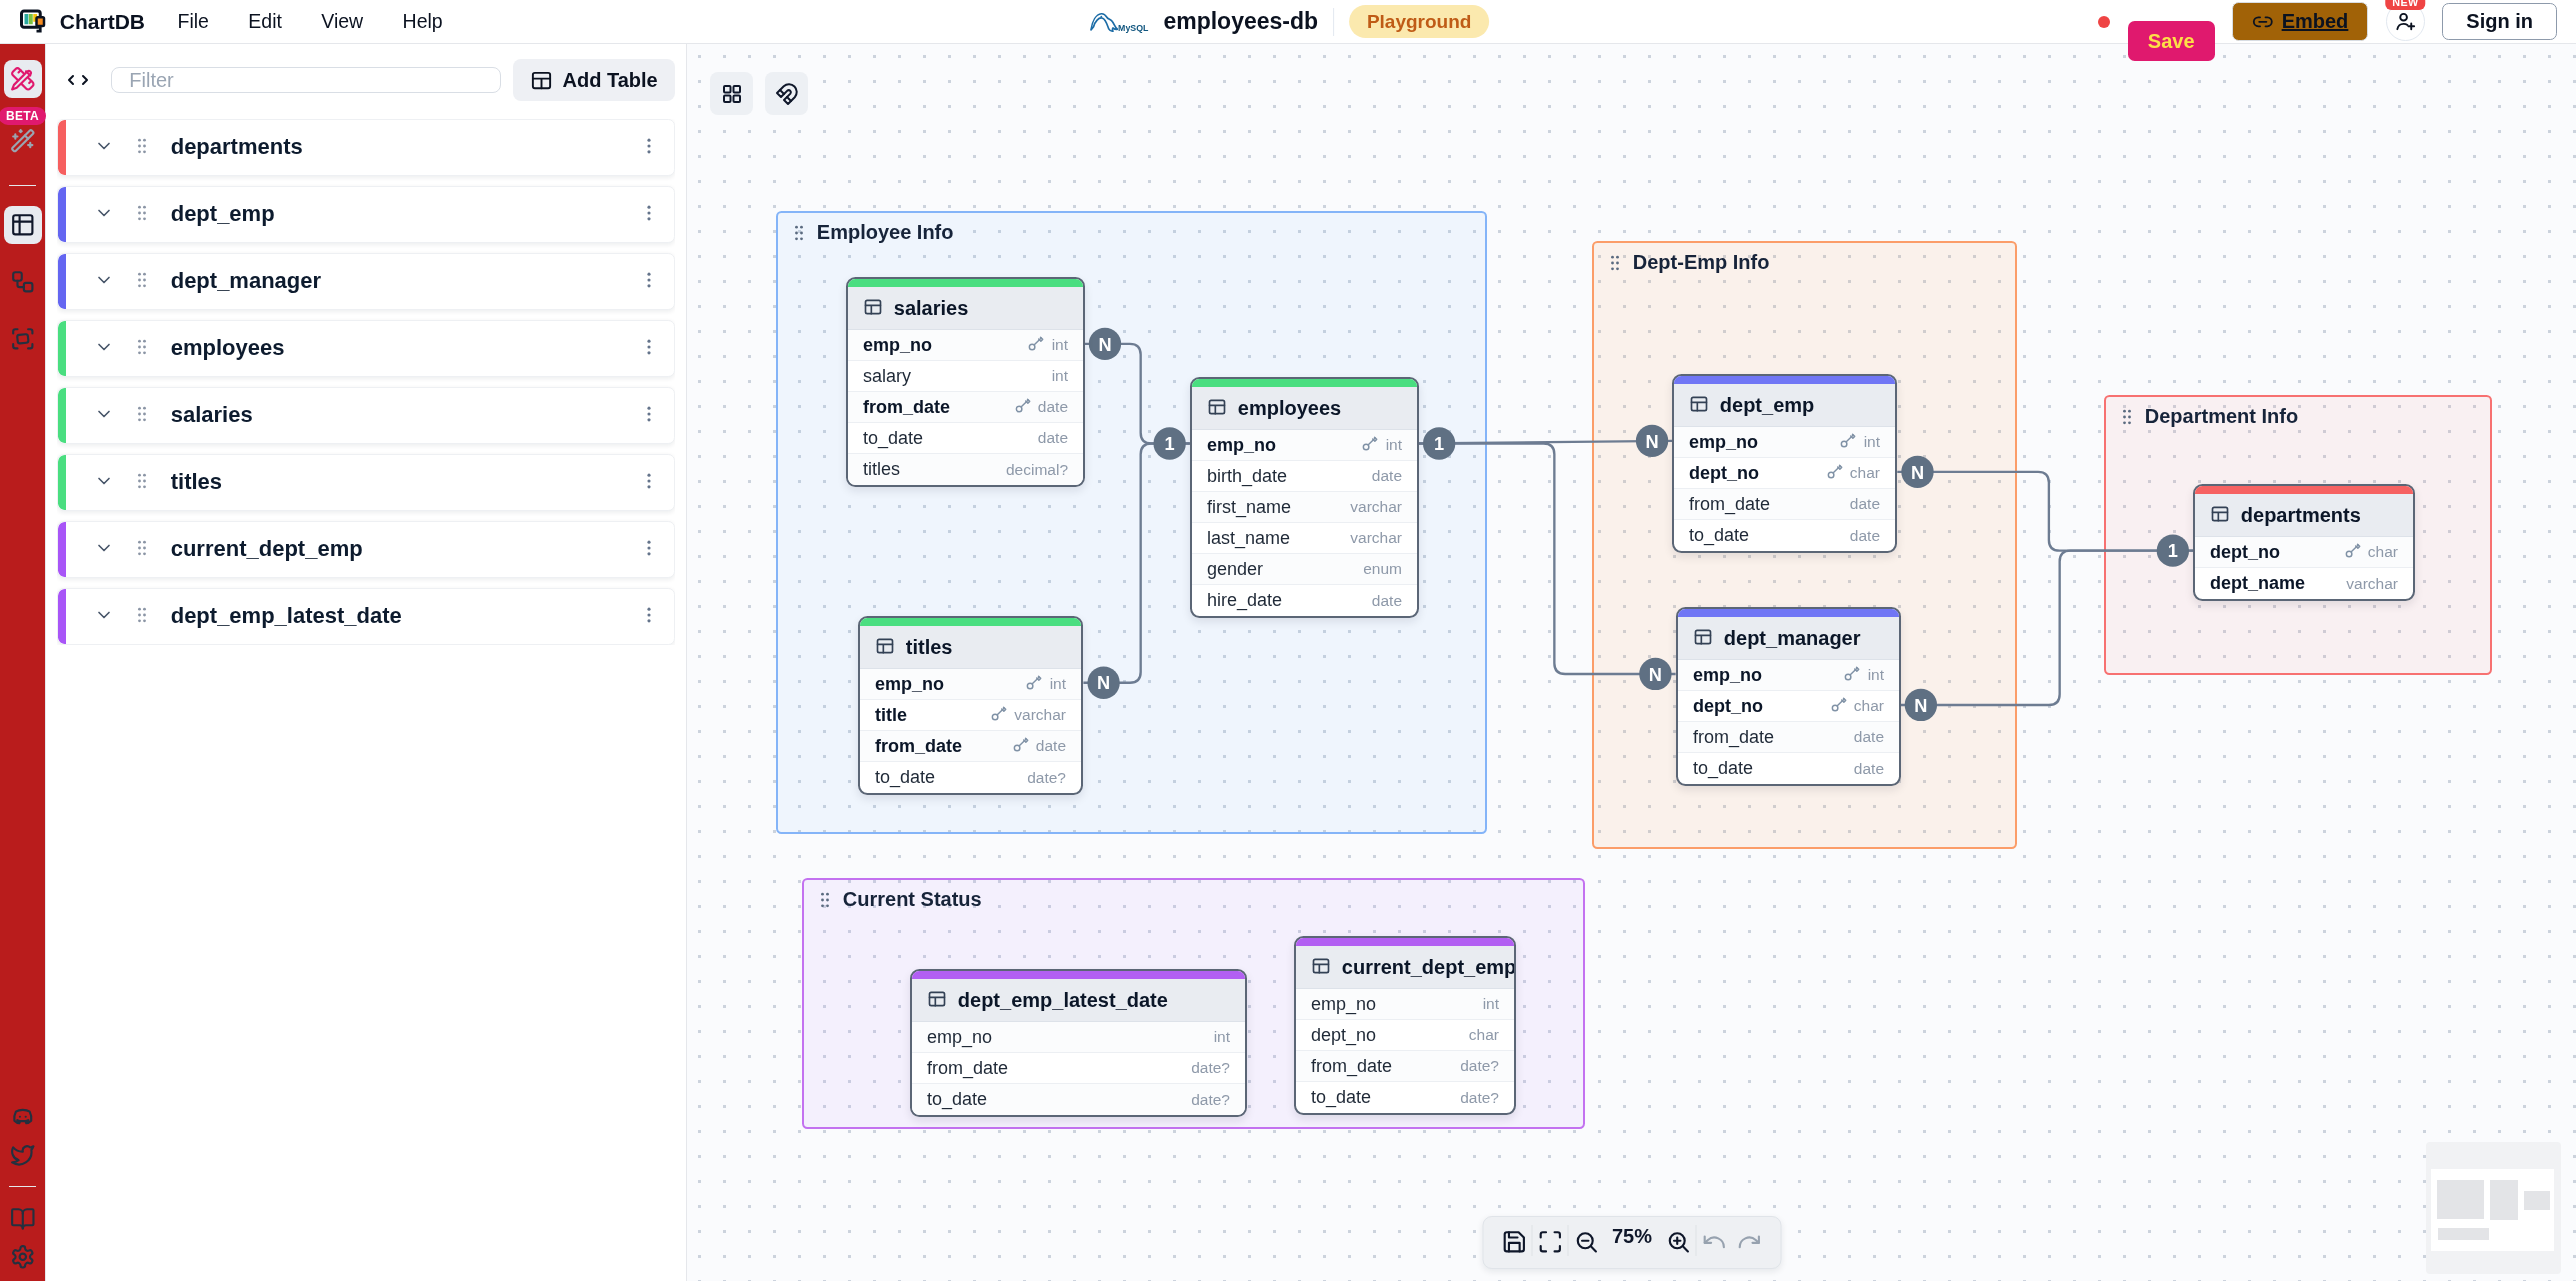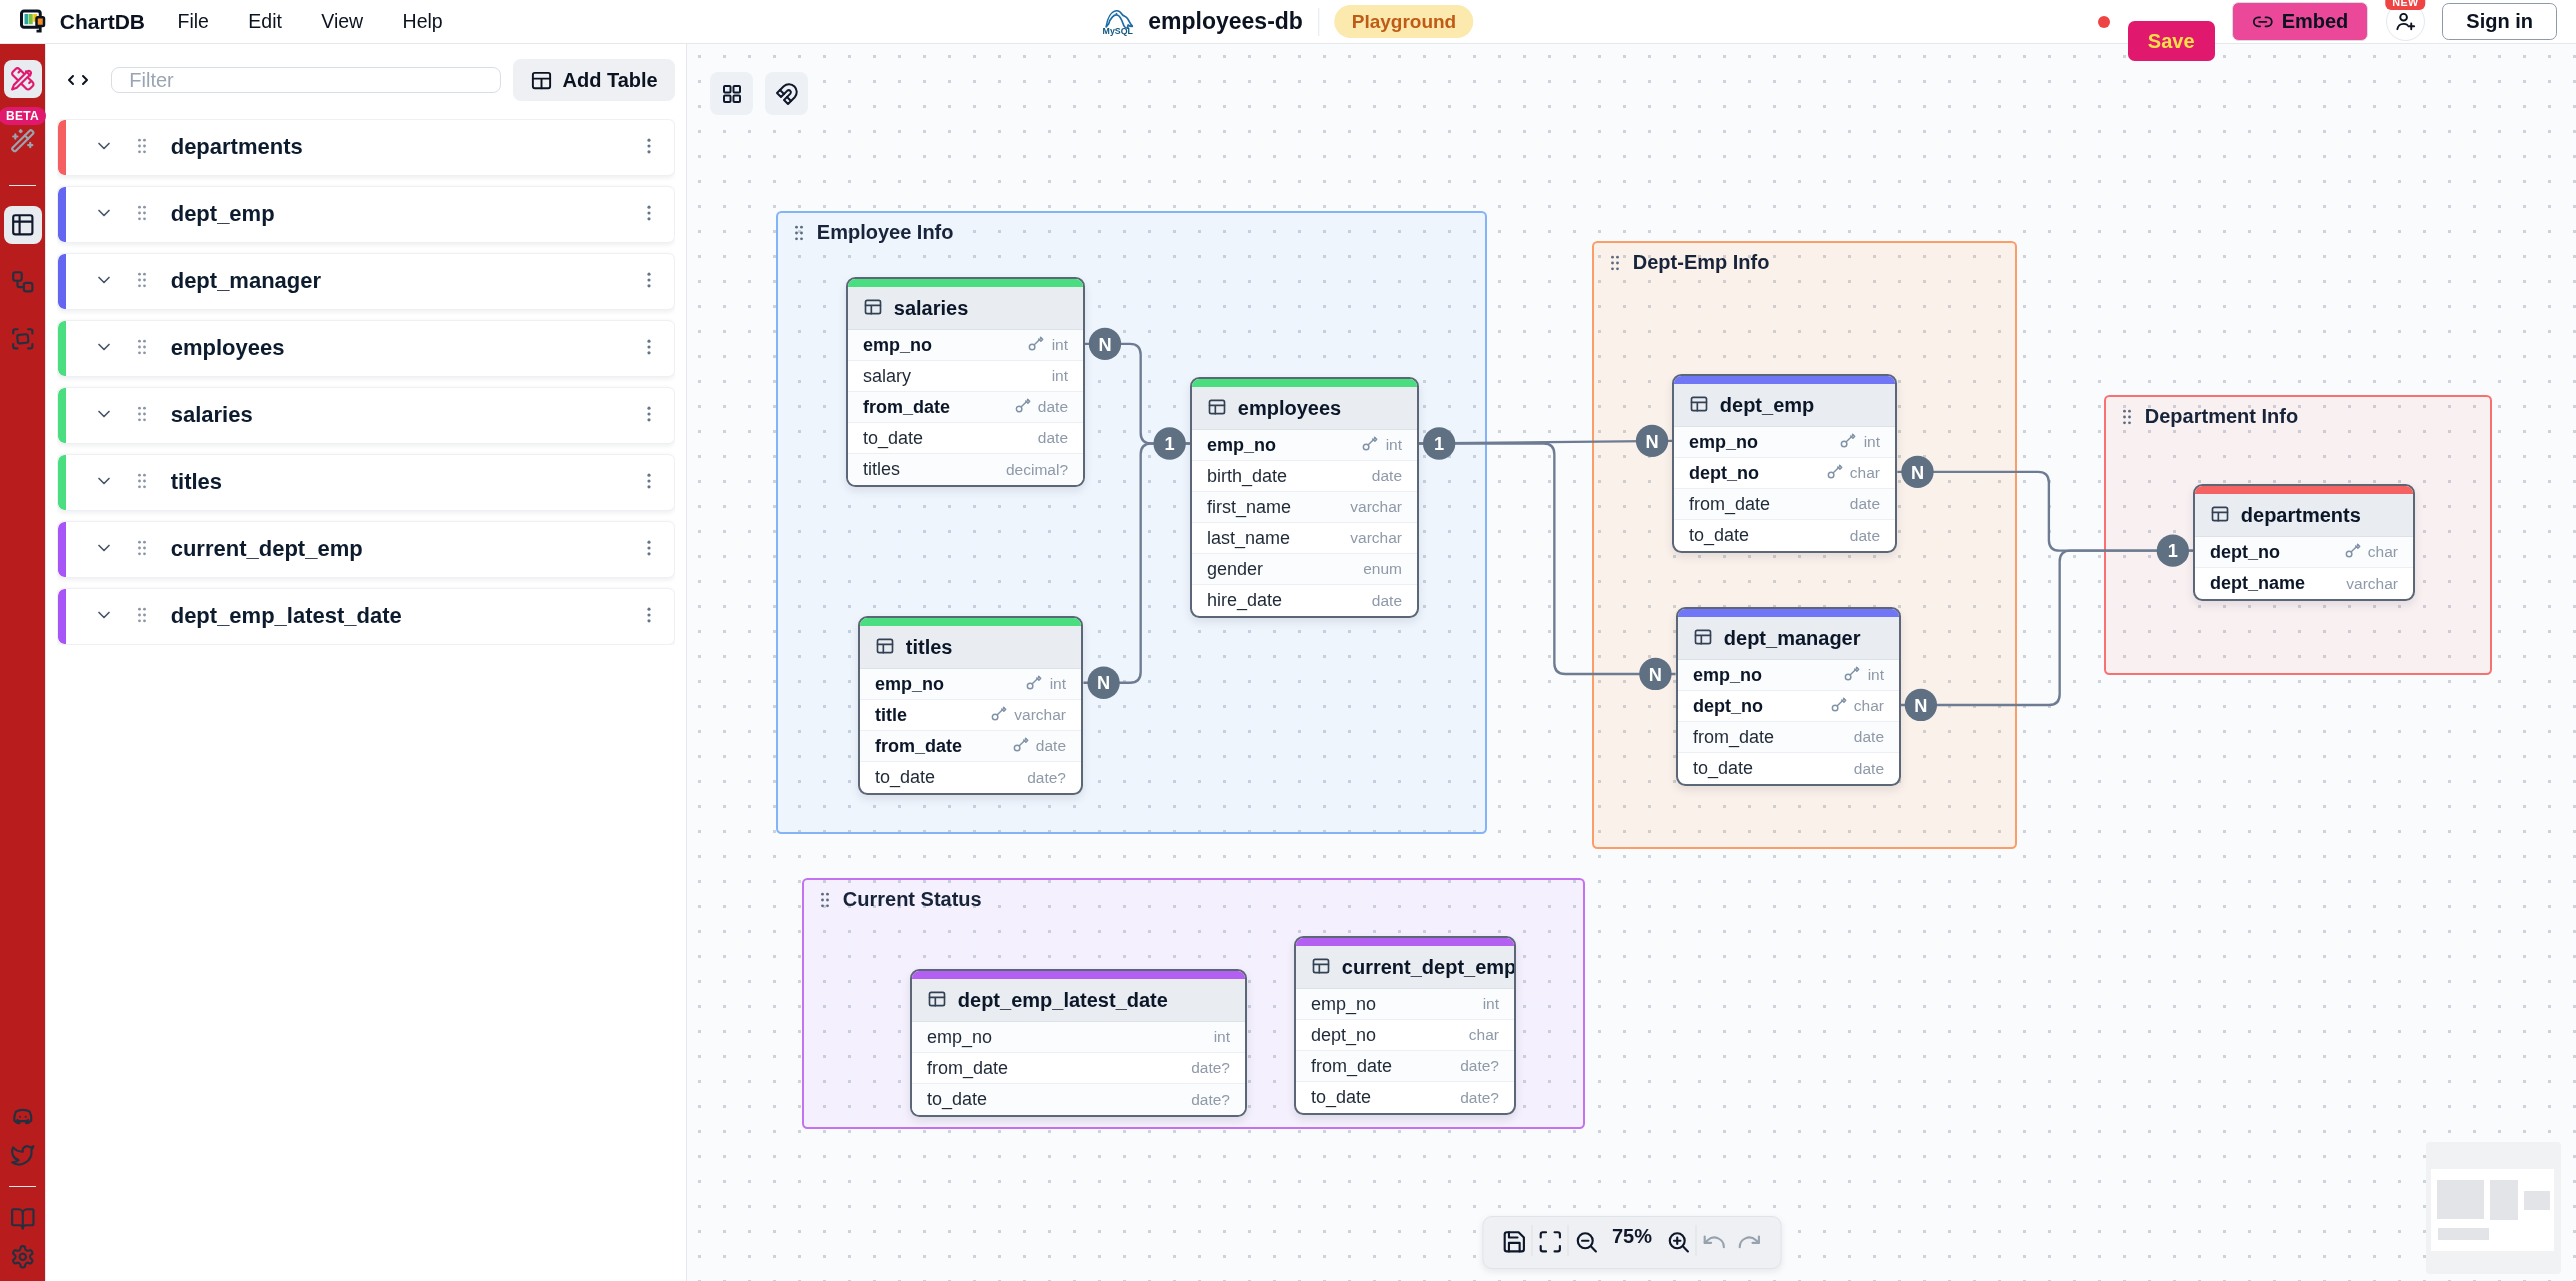--- a/index.html
+++ b/index.html
@@ -16,27 +16,27 @@
   
   .topbar{height:44px;flex:0 0 44px;background:#fff;border-bottom:1.3px solid var(--line);display:flex;align-items:center;padding:0 19px;position:relative;z-index:50;}
   .brand{display:flex;align-items:center;gap:10.8px;}
   .brand-name{font-size:21px;font-weight:700;color:#0b1220;}
   .menus{display:flex;align-items:center;gap:9.4px;margin-left:17.5px;}
   .menu-item{font-size:19.5px;font-weight:500;color:#0b1220;padding:5.4px 15px;border-radius:5.4px;cursor:pointer;}
   .topbar-center{position:absolute;left:50%;transform:translateX(-50%);display:flex;align-items:center;gap:15px;}
   .dbname{font-size:23px;font-weight:700;color:#0b1220;}
   .vsep{width:1.3px;height:28px;background:#e2e8f0;}
   .env-badge{background:#fbe9ae;color:#bf5b16;font-size:19px;font-weight:700;padding:5.4px 17.5px;border-radius:673px;}
-  .mysql-logo{display:flex;flex-direction:column;align-items:center;line-height:1;}
+  .mysql-logo{display:flex;align-items:flex-end;line-height:1;}
   .mysql-word{font-size:8.8px;font-weight:700;color:#11567f;margin-top:-2.7px;}
   .topbar-right{margin-left:auto;display:flex;align-items:center;gap:17.5px;}
   .unsaved-dot{width:12px;height:12px;border-radius:50%;background:#ef4444;}
   .btn{display:flex;align-items:center;gap:8px;font-size:20px;font-weight:600;border-radius:6.7px;padding:7.4px 19px;cursor:pointer;border:1.3px solid transparent;}
   .btn-save{background:var(--accent);color:#fde047;margin-top:39px;}
-  .btn-embed{background:#ec4899;border-color:#d8dde3;color:#0b1220;}
+  .btn-embed{background:#a16207;border-color:#d8dde3;color:#0b1220;text-decoration:underline;}
   .btn-signin{background:#fff;border-color:#8d9aab;color:#0b1220;padding:6px 23px;}
   .avatar-btn{position:relative;width:39px;height:39px;border-radius:50%;background:#fff;border:1.3px solid #e2e8f0;display:flex;align-items:center;justify-content:center;color:#0b1220;cursor:pointer;}
   .new-badge{position:absolute;top:-8px;left:50%;transform:translateX(-50%);background:#ef4444;color:#fff;font-size:10.8px;font-weight:700;padding:1.3px 6.7px;border-radius:6px;letter-spacing:0.3px;}
 
   
   .shell{flex:1;display:flex;min-height:0;}
 
   
   .rail{width:46px;flex:0 0 46px;background:#b91c1c;border-right:1.3px solid var(--line);display:flex;flex-direction:column;align-items:center;position:relative;}
   .rail-tile{width:38px;height:38px;border-radius:8px;display:flex;align-items:center;justify-content:center;cursor:pointer;}

